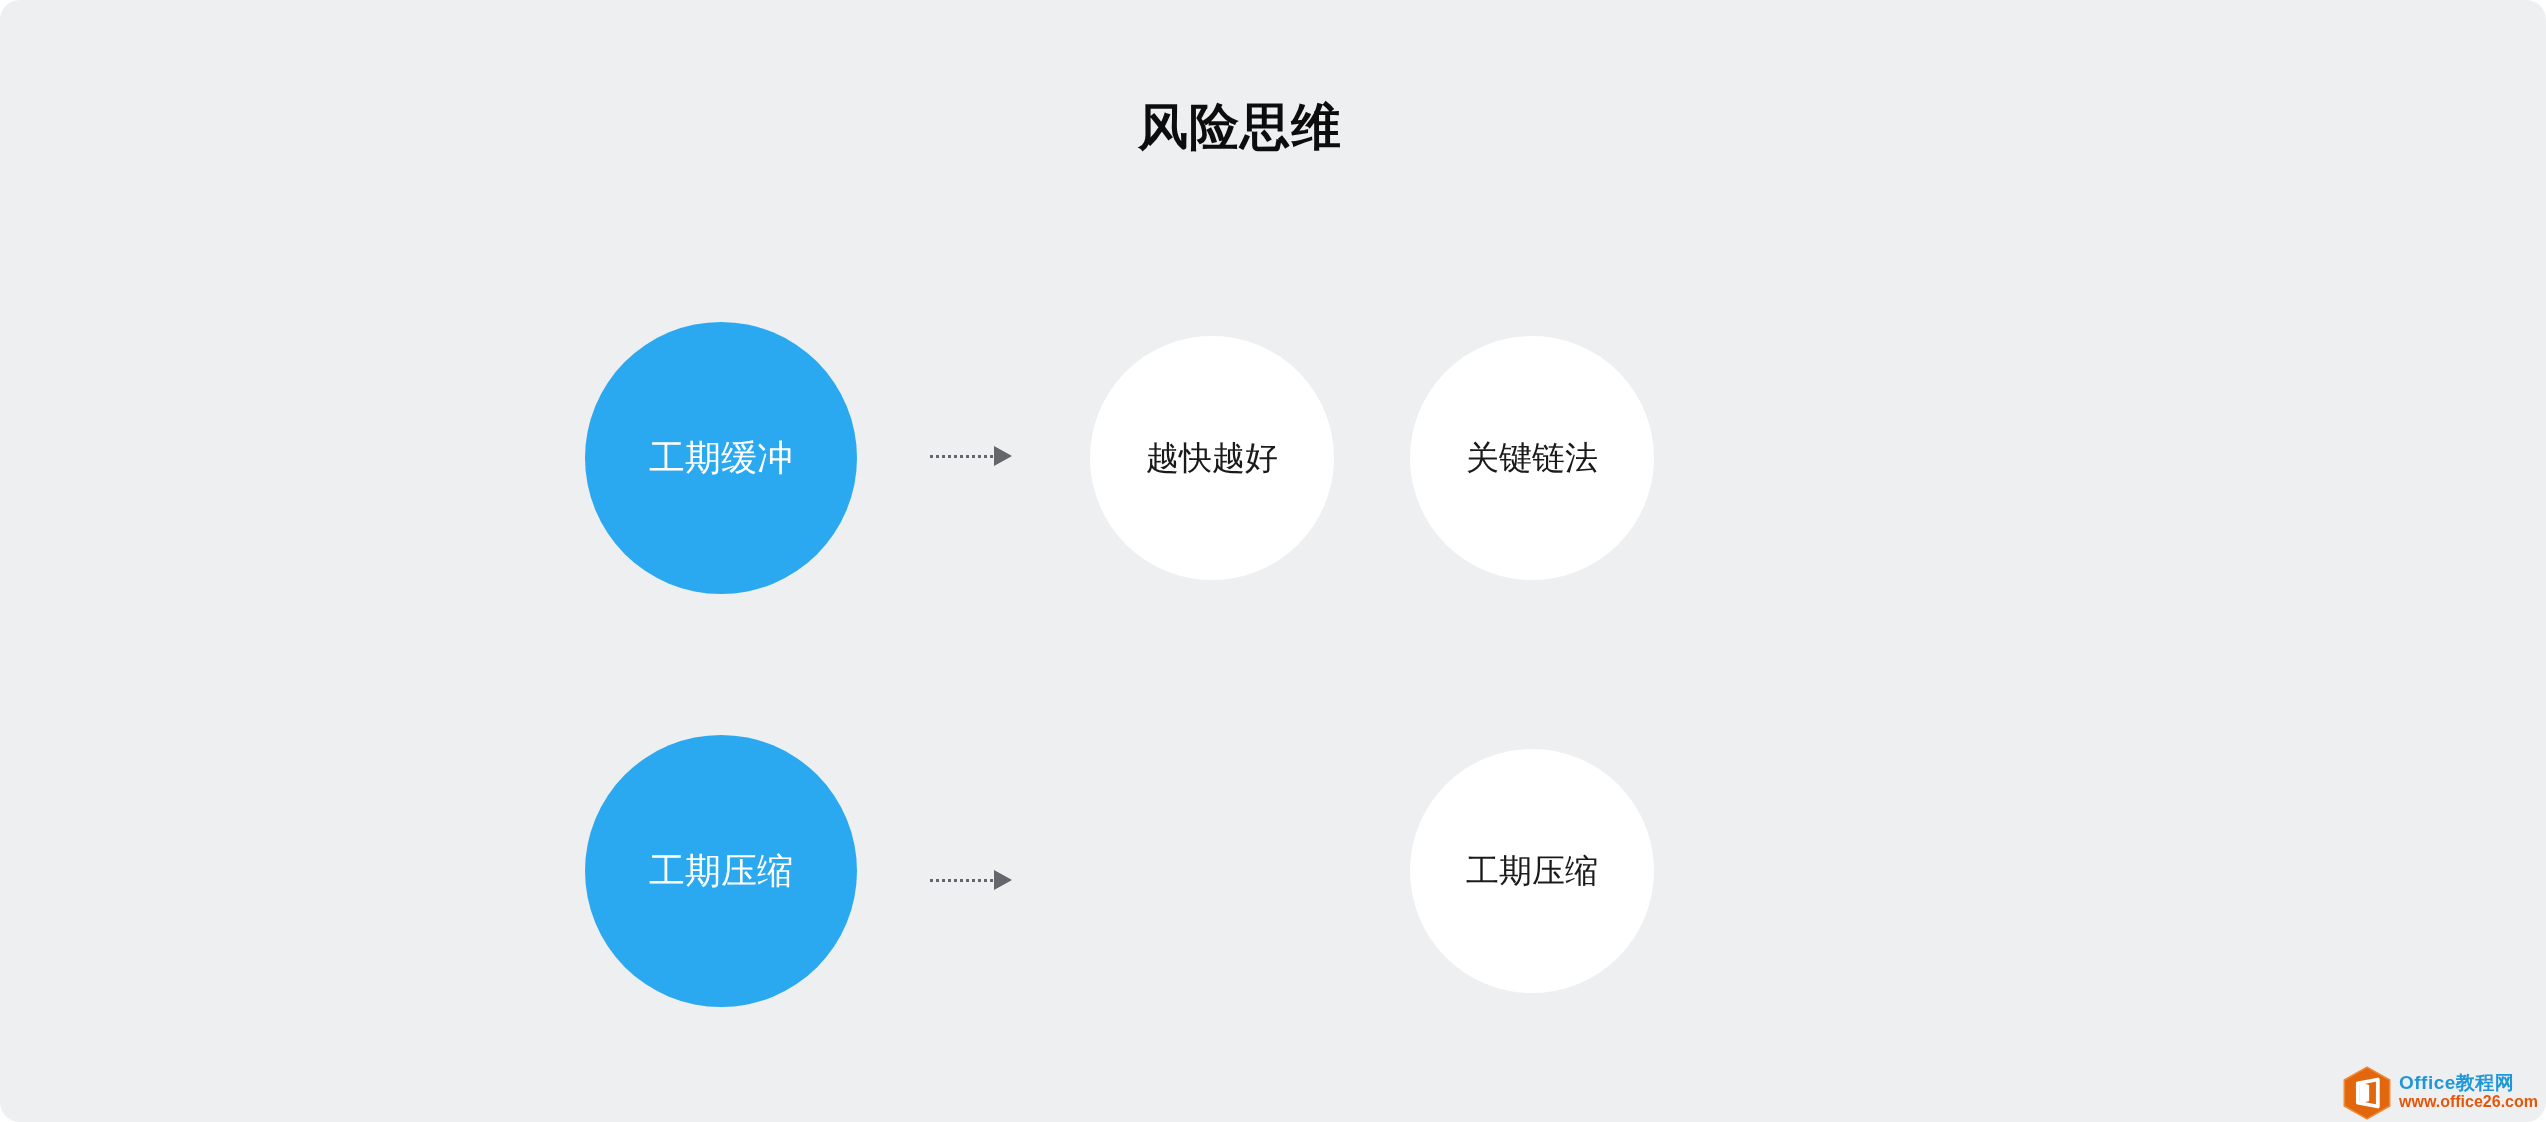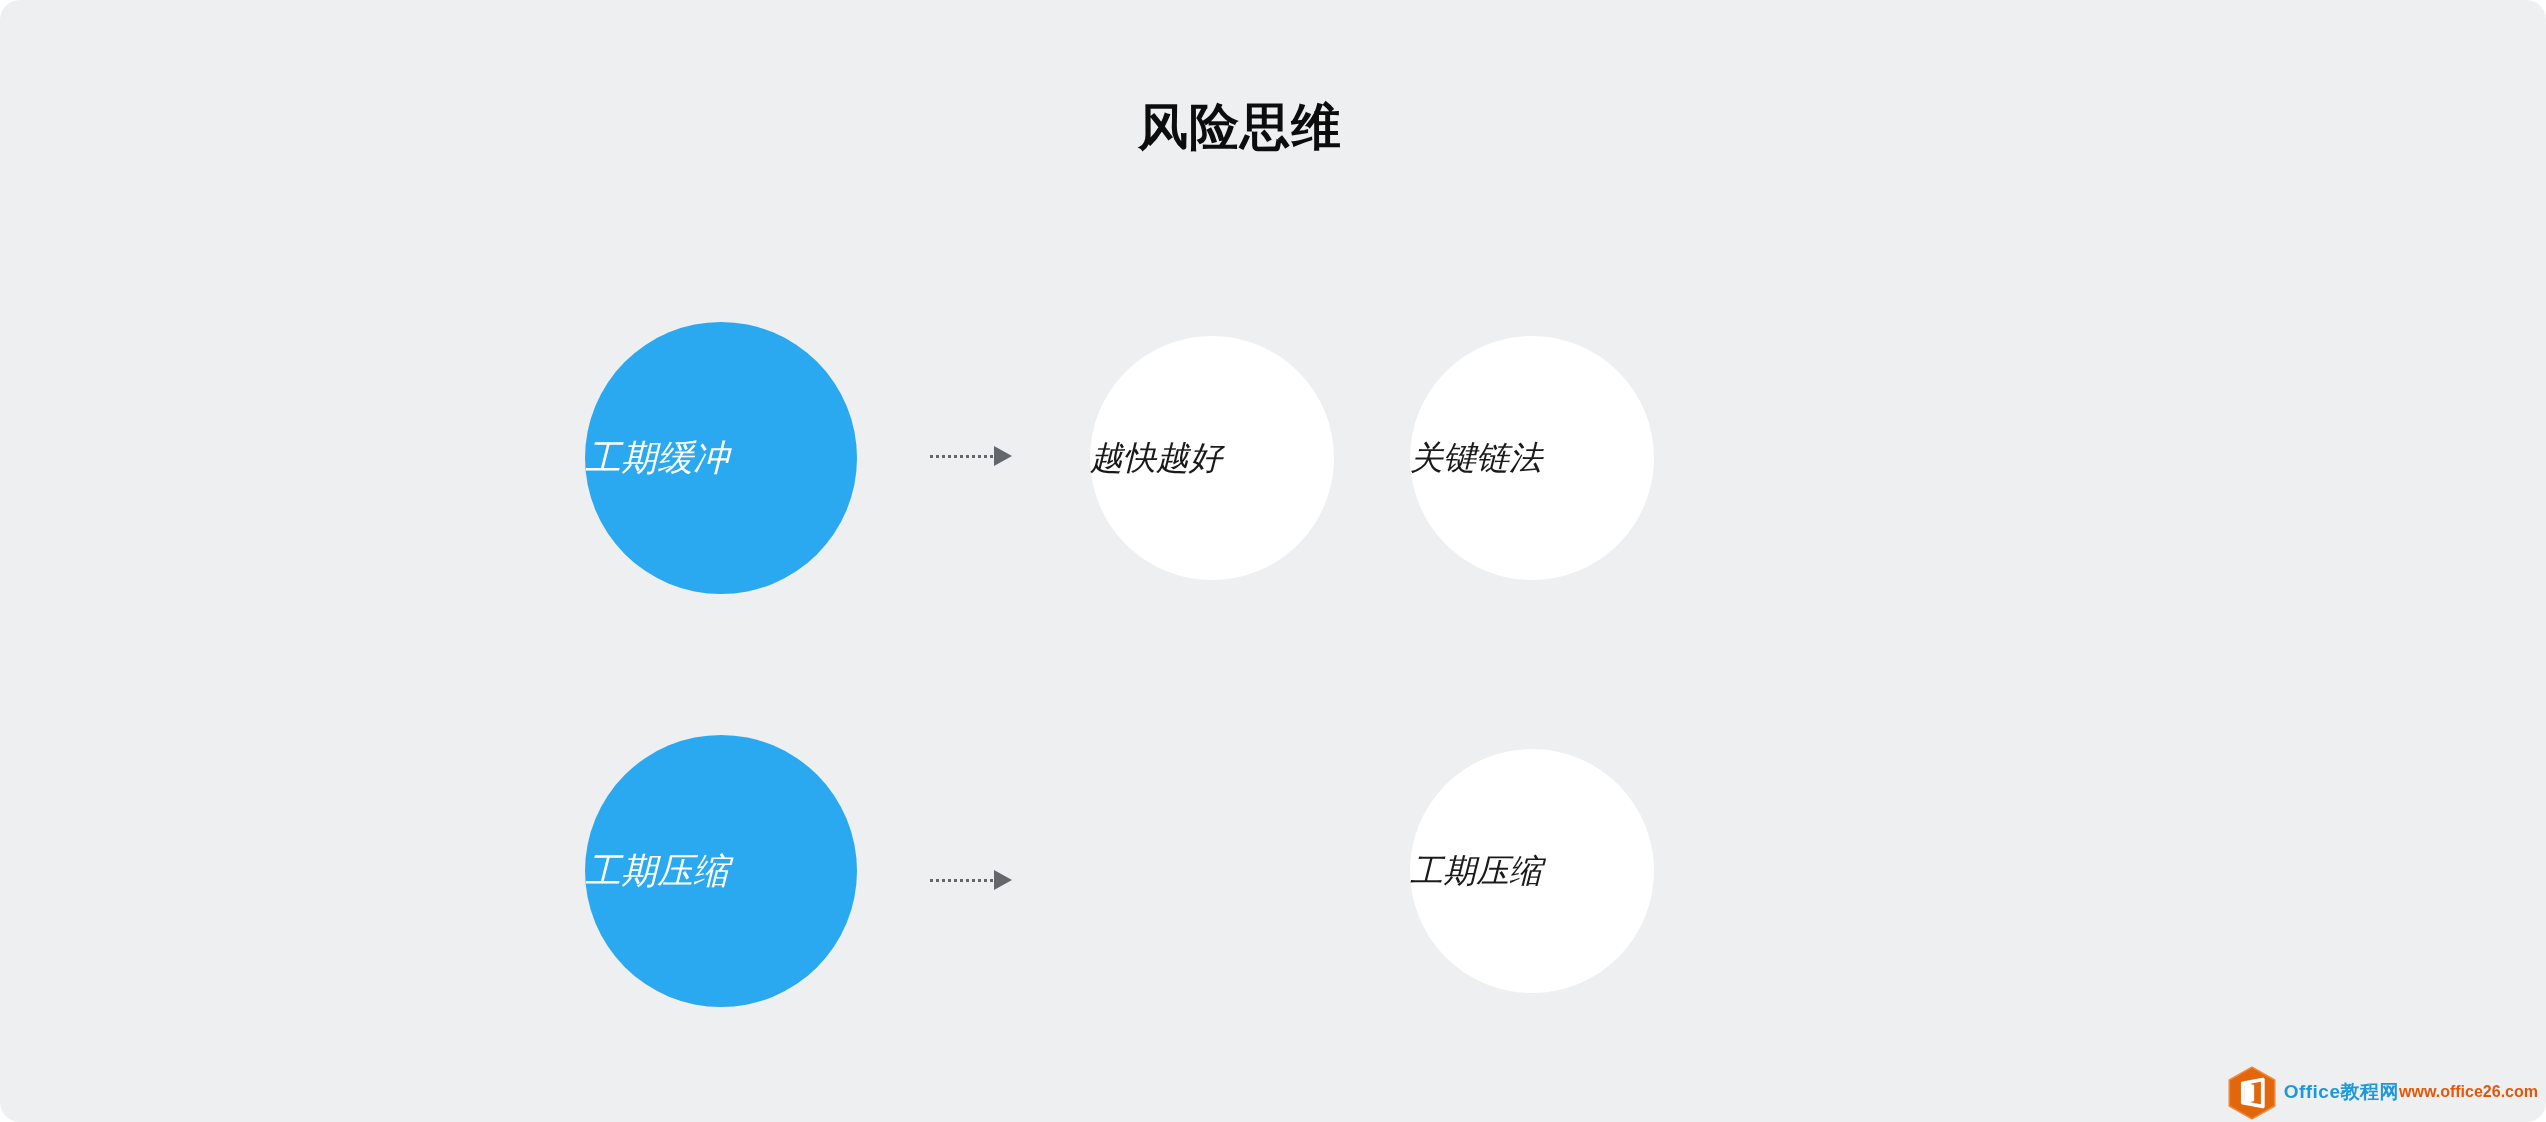--- a/index.html
+++ b/index.html
@@ -21,23 +21,22 @@
     background:var(--background);
     border-radius:20px;
   }
   .diagram-title{
     position:absolute;top:100px;left:1240px;transform:translateX(-50%);
     font-size:50px;line-height:54px;font-weight:700;color:var(--title-text);
     letter-spacing:1px;white-space:nowrap;
   }
   .node{
     position:absolute;border-radius:50%;
-    display:flex;align-items:center;justify-content:flex-start;
+    display:flex;align-items:center;justify-content:center;
     white-space:nowrap;
-    font-style:italic;
   }
   .node.source{
     width:272px;height:272px;left:585px;
     background:var(--source-node);
     color:var(--node-light-text);font-size:36px;
   }
   .node.target{
     width:244px;height:244px;
     background:var(--target-node);
     color:var(--node-dark-text);font-size:33px;
@@ -62,21 +61,21 @@
     width:0;height:0;margin-left:1px;
     border-top:10px solid transparent;
     border-bottom:10px solid transparent;
     border-left:18px solid var(--arrow);
   }
   .watermark{
     position:absolute;right:8px;bottom:6px;
     display:flex;align-items:center;gap:5px;
   }
   .watermark .logo{width:54px;height:54px;flex:0 0 auto;margin-bottom:-4px;}
-  .watermark .wm-text{display:flex;flex-direction:row;line-height:1;}
+  .watermark .wm-text{display:flex;flex-direction:column;line-height:1;}
   .wm-name{
     font-size:19px;font-weight:700;color:var(--watermark-blue);
     letter-spacing:0.5px;white-space:nowrap;
   }
   .wm-url{
     font-size:16px;font-weight:700;color:var(--watermark-orange);
     margin-top:2px;white-space:nowrap;
   }
 </style>
 </head>

